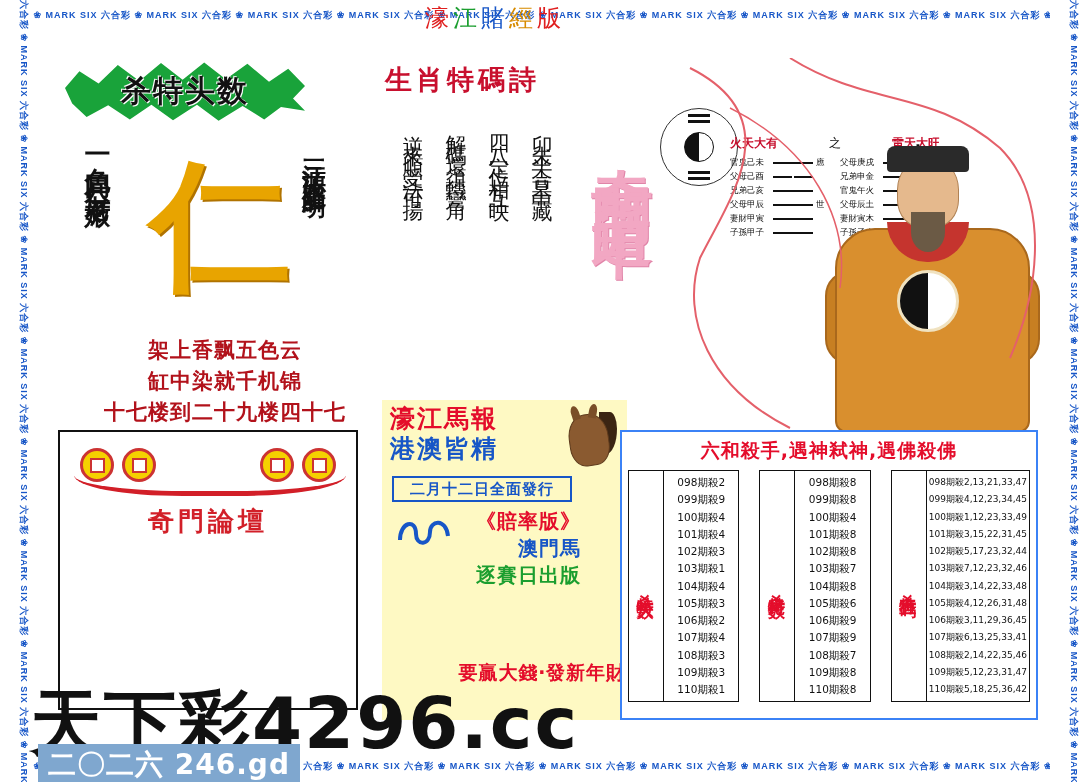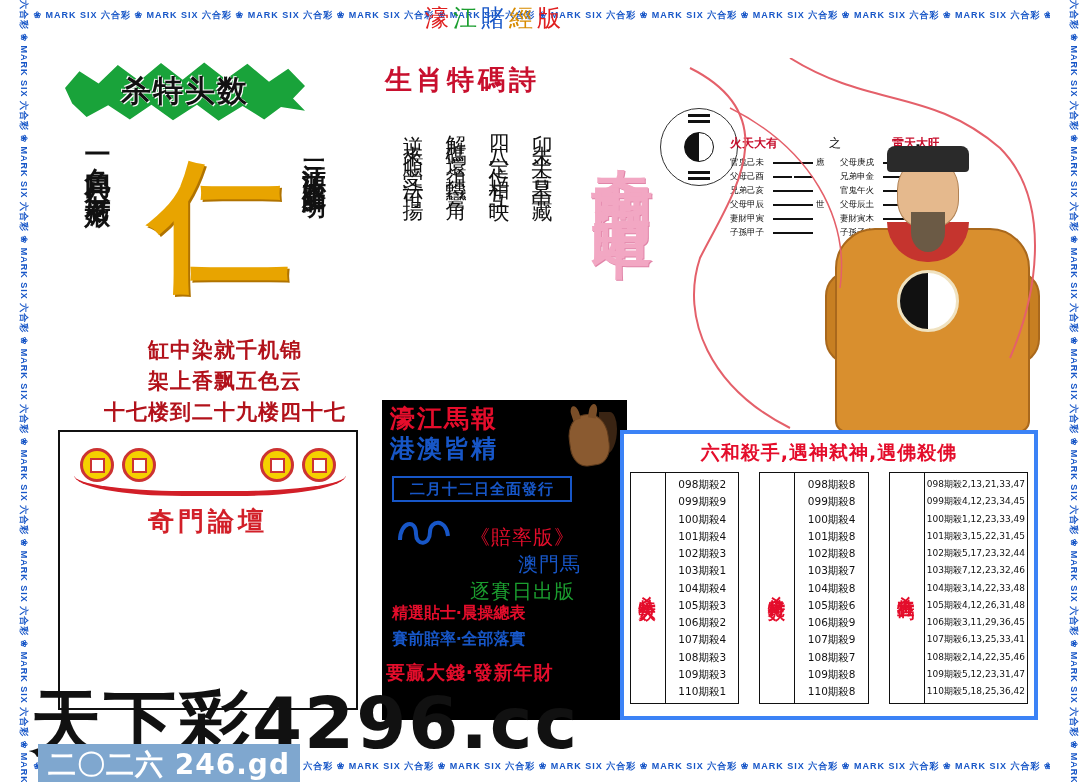--- a/index.html
+++ b/index.html
@@ -242,21 +242,22 @@
     background:#c77f22; border-radius:26px; border:2px solid #a9681c;}
   .emp-sleeveR { position:absolute; right:0px; top:120px; width:58px; height:95px;
     background:#c77f22; border-radius:26px; border:2px solid #a9681c;}
 
   
   .swirl { position:absolute; left:640px; top:28px; width:400px; height:400px; pointer-events:none;}
 
   
   .mabao {
     position:absolute; left:352px; top:370px; width:245px; height:320px;
-    background:#000000;
+    background:#fef9c3;
+    text-align:right;
   }
   .mabao-title {
     position:absolute; left:8px; top:4px;
     font-size:25px; font-weight:bold; color:#e40d2b; letter-spacing:2px;
     line-height:30px;
   }
   .mabao-title .l2 { color:#1756c7; }
   .horse {
     position:absolute; right:0px; top:8px; width:72px; height:62px;
   }
@@ -273,43 +274,43 @@
   .mabao-date {
     position:absolute; left:10px; top:76px; width:180px; height:26px;
     border:2px solid #1756c7; color:#1756c7; font-size:15px; font-weight:bold;
     display:flex; align-items:center; justify-content:center; letter-spacing:1px;
   }
   .mabao-logo {
     position:absolute; left:14px; top:112px; width:62px; height:40px;
   }
   .mabao-logo svg { width:62px; height:40px; }
   .mabao-pl {
-    position:absolute; left:88px; top:124px;
-    font-size:20px; font-weight:normal; color:#e40d2b; letter-spacing:1px;
+    position:absolute; left:88px; top:108px;
+    font-size:20px; font-weight:bold; color:#e40d2b; letter-spacing:1px;
     line-height:27px;
   }
   .mabao-pl .blue { color:#1756c7;margin-left:48px; }
   .mabao-pl .green { color:#1b9e2f; }
   .mabao-lines {
     position:absolute; left:10px; top:200px; width:230px;
     font-size:16px; font-weight:bold; line-height:26px;
   }
   .mabao-lines .r { color:#e40d2b; }
   .mabao-lines .b { color:#1756c7; }
   .mabao-big {
     position:absolute; left:4px; top:258px; width:240px;
     font-size:19px; font-weight:bold; color:#1756c7; line-height:28px;
     letter-spacing:1px;
   }
   .mabao-big .r { color:#e40d2b; }
 
   
   .kill-wrap {
     position:absolute; left:590px; top:400px; width:418px; height:290px;
-    border:4px solid #3b82f6; background:#fff;
+    border:2px solid #3b82f6; background:#fff;
   }
   .kill-title {
     text-align:center; font-size:19px; font-weight:bold; color:#e40d2b;
     padding:6px 0 2px; letter-spacing:1px;
   }
   .kill-cols {
     display:flex; gap:20px; padding:4px 6px 6px;
   }
   .kill-col {
     flex:1; border:1px solid #111; display:flex; align-items:stretch;
@@ -370,22 +371,22 @@
   <div class="mahui-banner">
     <div class="burst"></div>
     <div class="txt">杀特头数</div>
   </div>
 
   <div class="vert-right">三江源水定鮮明</div>
   <div class="ren-char">仁</div>
   <div class="vert-left">一色同仁分老嫩</div>
 
   <div class="poem-left">
+    <div>架上香飘五色云</div>
     <div>缸中染就千机锦</div>
-    <div>架上香飘五色云</div>
     <div>十七楼到二十九楼四十七楼见码</div>
   </div>
 
   <div class="forum-box">
     <div class="forum-inner">
       <div class="ribbon"></div>
       <div class="coin c1"></div>
       <div class="coin c2"></div>
       <div class="coin c3"></div>
       <div class="coin c4"></div>
@@ -546,24 +547,20 @@
     <div class="mabao-date">二月十二日全面發行</div>
     <div class="mabao-logo">
       <svg viewBox="0 0 62 40">
         <path d="M4 28 C 4 10, 20 6, 20 22 C 20 34, 34 34, 34 20 C 34 8, 50 6, 52 24" fill="none" stroke="#1756c7" stroke-width="4"></path>
       </svg>
     </div>
     <div class="mabao-pl">
       <div>《賠率版》</div>
       <div class="blue">澳門馬</div>
       <div class="green">逐賽日出版</div>
-    </div>
-    <div class="mabao-lines">
-      <div class="r">精選貼士‧晨操總表</div>
-      <div class="b">賽前賠率‧全部落實</div>
     </div>
     <div class="mabao-big">
       <div class="r">要贏大錢‧發新年財</div>
     </div>
   </div>
 
   <div class="kill-wrap">
     <div class="kill-title">六和殺手,遇神弒神,遇佛殺佛</div>
     <div class="kill-cols">
 

